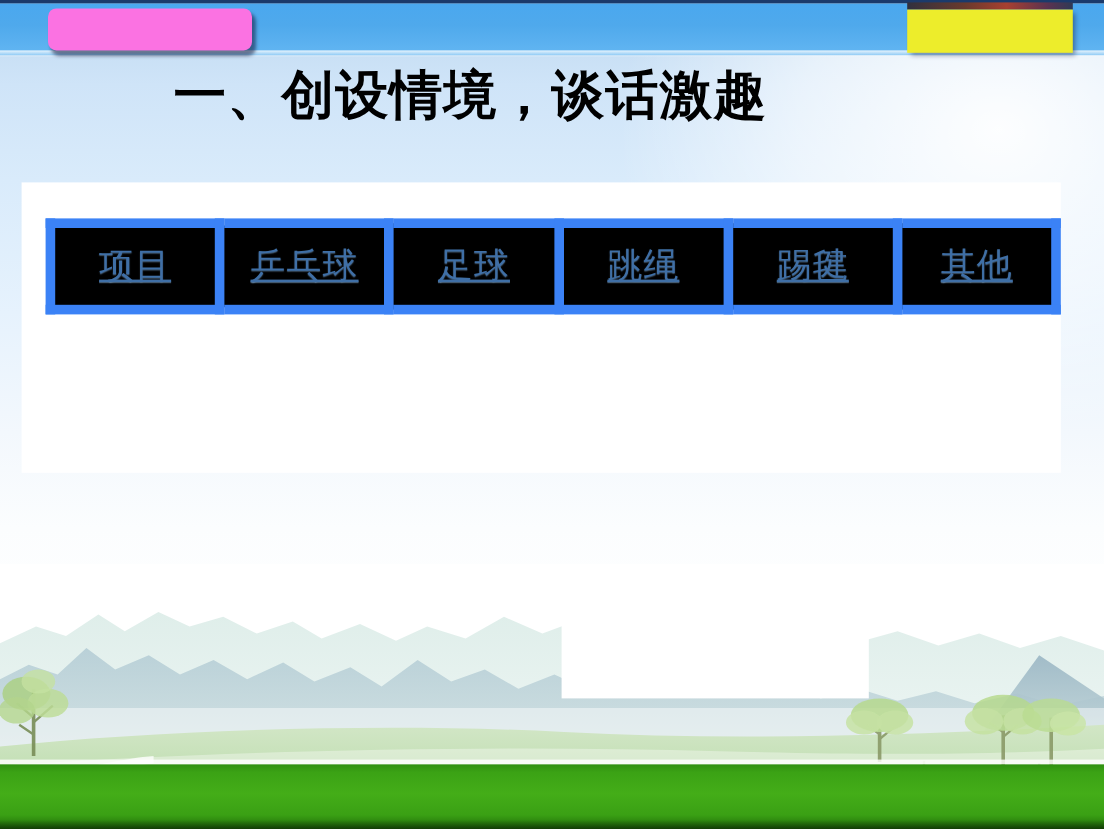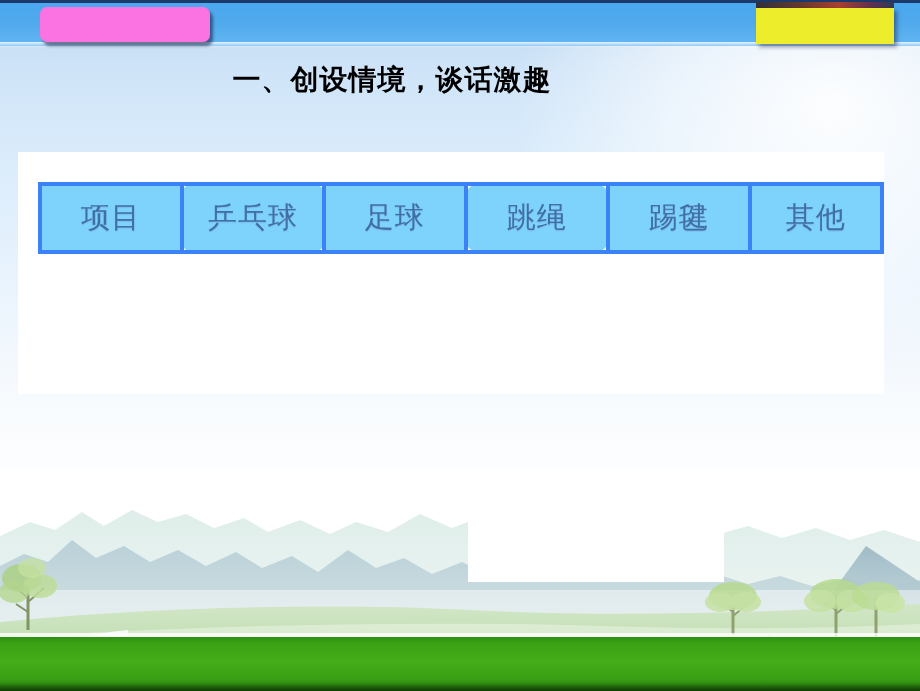--- a/index.html
+++ b/index.html
@@ -85,21 +85,21 @@
     box-shadow: 3px 3px 4px rgba(20,25,60,0.45);
   }
 
   
   .title {
     position: absolute;
     left: 0; top: 52px;
     width: 764px;
     text-align: center;
     font-family: "DejaVu Serif", "Liberation Serif", serif;
-    font-size: 28px;
+    font-size: 44px;
     line-height: 56px;
     font-weight: 700;
     color: #000000;
     letter-spacing: 1px;
     padding-left: 20px;
     box-sizing: border-box;
   }
 
   
   .card {
@@ -110,31 +110,32 @@
   }
 
   
   .stat-table {
     position: absolute;
     left: 20px; top: 30px;
     border-collapse: collapse;
     table-layout: fixed;
   }
   .stat-table td {
-    border: 4px solid #3b82f6;
-    background: #7dd3fc;
+    border: 8px solid #3b82f6;
+    background: #000000;
     color: #3f6fa6;
     font-family: "DejaVu Serif", "Liberation Serif", serif;
     font-size: 29px;
     font-weight: 400;
     text-align: center;
     vertical-align: middle;
     height: 62px;
     letter-spacing: 1px;
     text-shadow: 0 1px 1px rgba(120,160,200,0.55);
+    text-decoration: underline;
   }
   .stat-table td.c0 { width: 140px; }
   .stat-table td.c1 { width: 140px; border-radius: 10px; }
   .stat-table td.c2 { width: 140px; }
   .stat-table td.c3 { width: 140px; border-radius: 12px; }
   .stat-table td.c4 { width: 140px; }
   .stat-table td.c5 { width: 130px; }
 
   
   .scenery {

